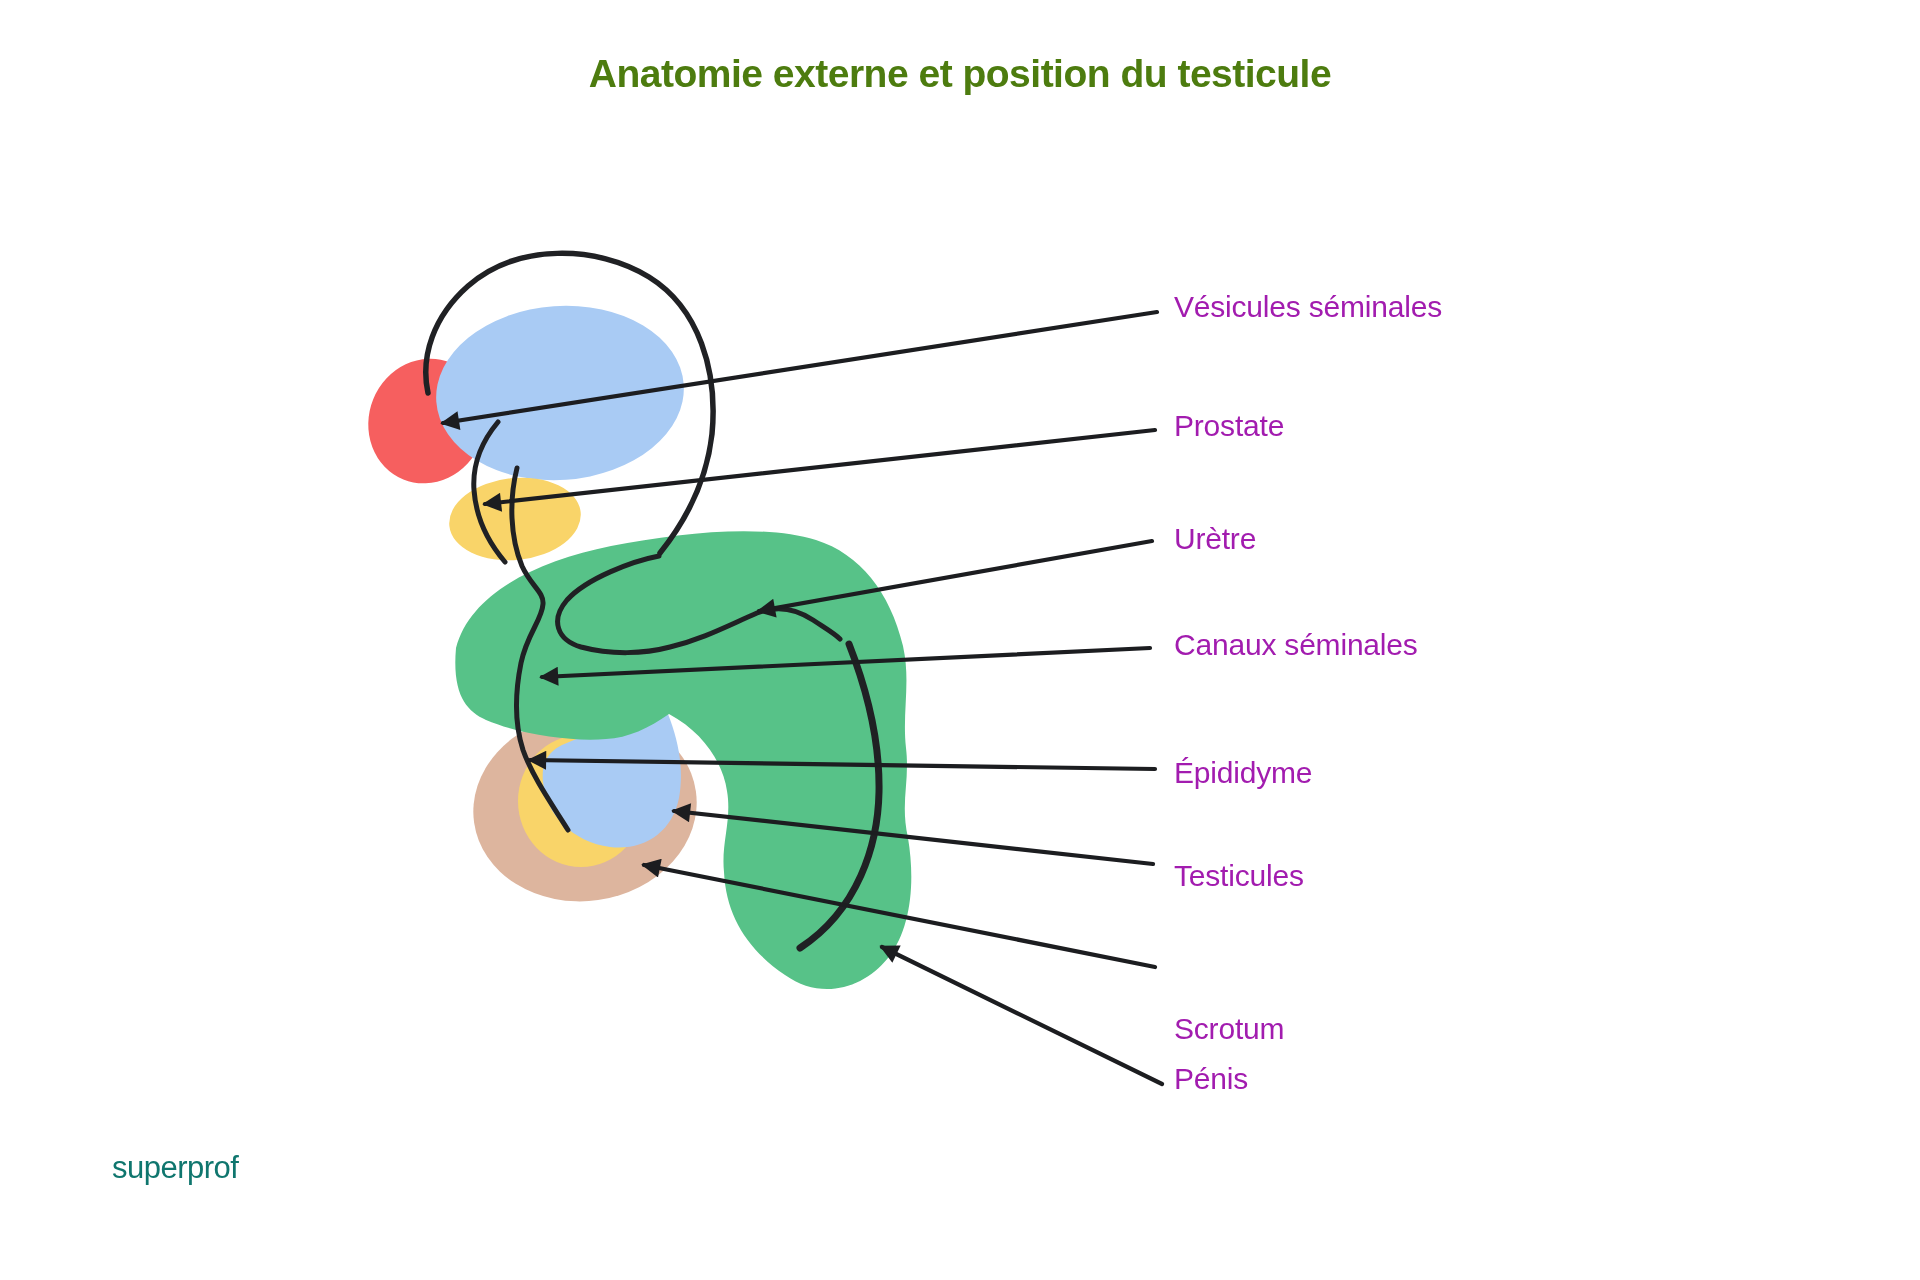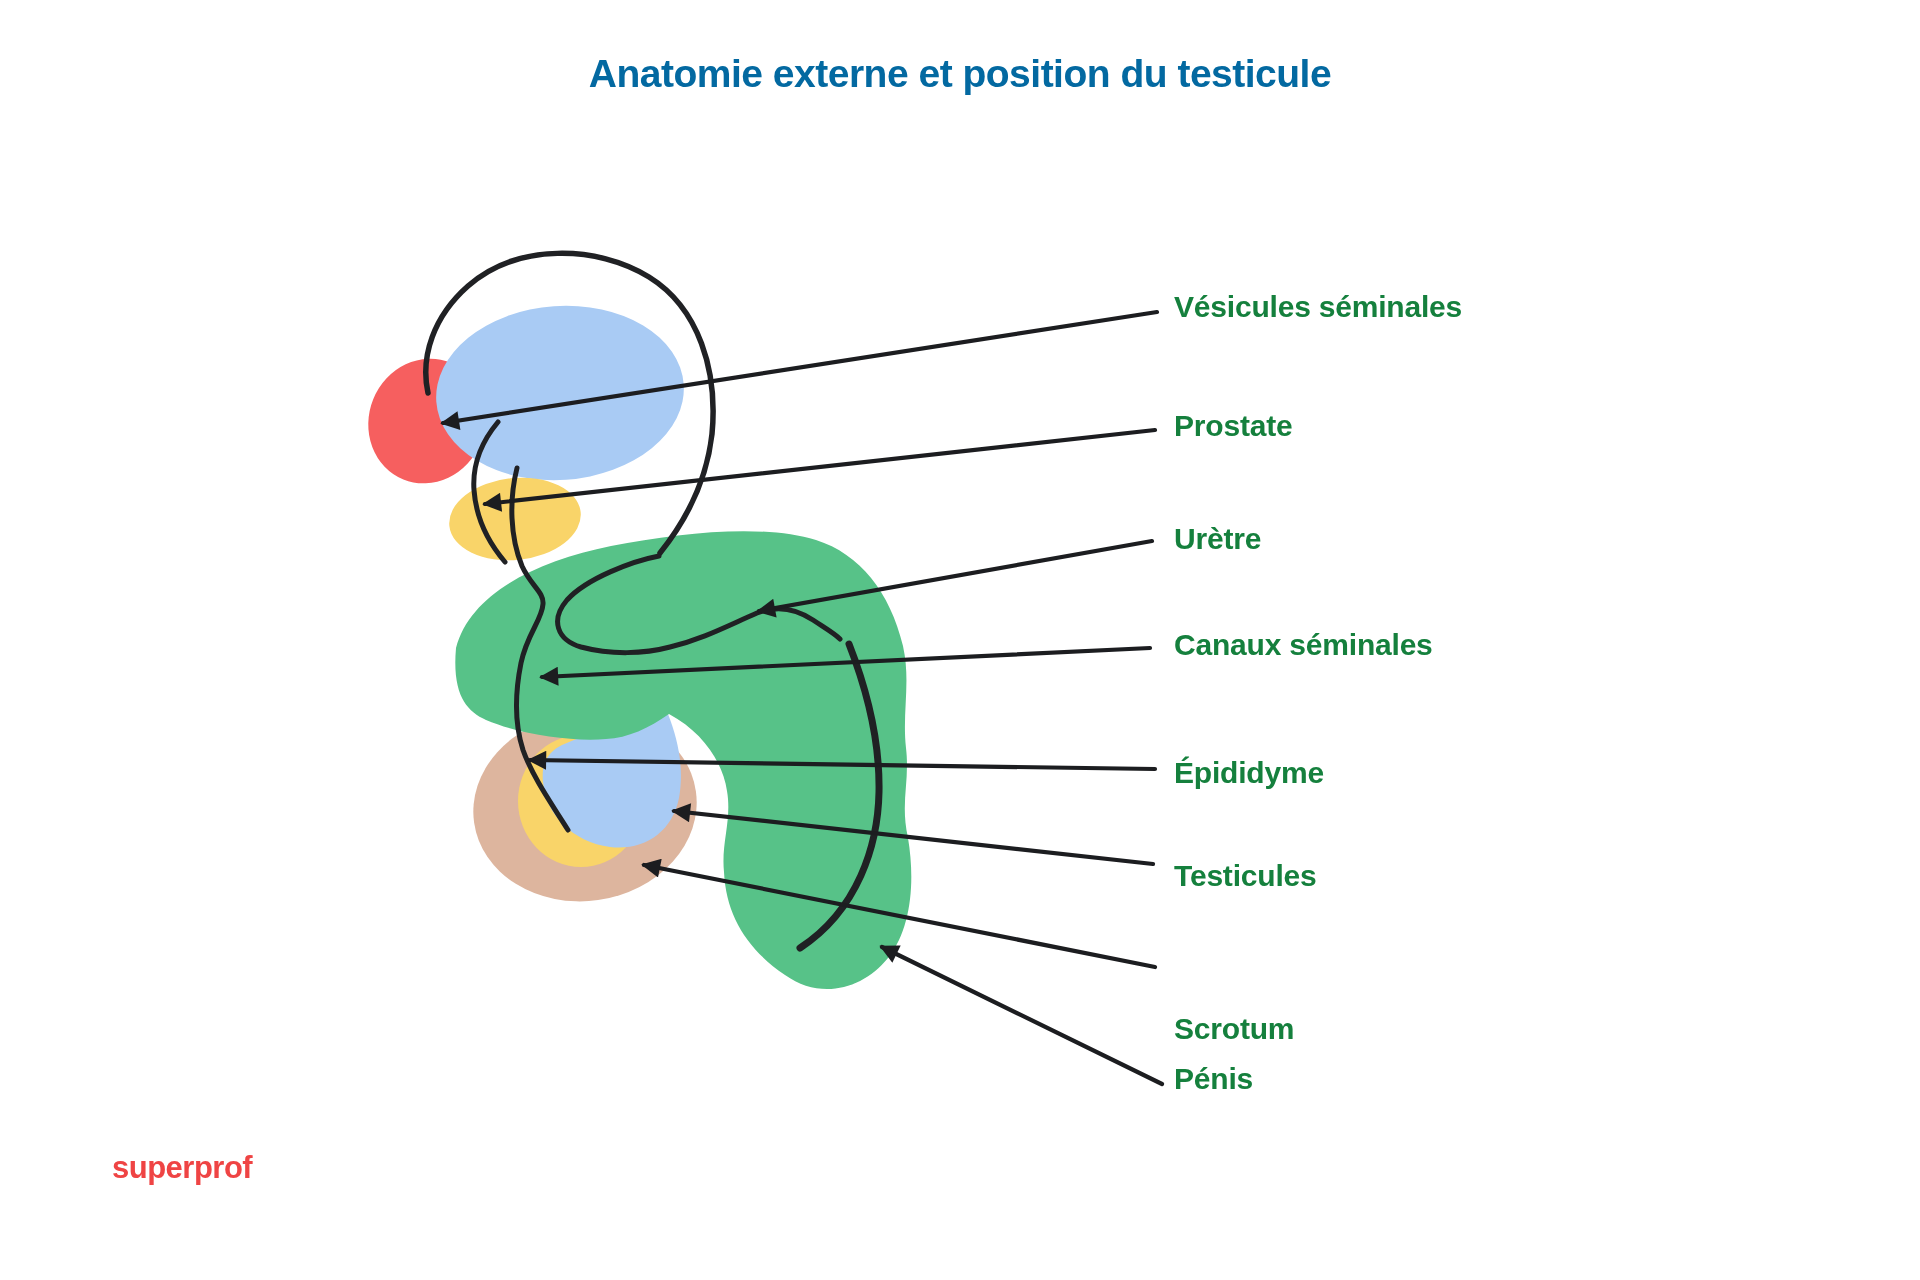--- a/index.html
+++ b/index.html
@@ -17,40 +17,40 @@
     width: 1920px; height: 1280px;
   }
   .page-title {
     position: absolute;
     left: 0; right: 0;
     top: 52px;
     text-align: center;
     font-size: 39px;
     font-weight: 700;
     letter-spacing: -0.5px;
-    color: #0369a1;
+    color: #4d7c0f;
   }
   .part-label {
     position: absolute;
     left: 1174px;
     transform: translateY(-52%);
     font-size: 30px;
-    font-weight: 700;
+    font-weight: 400;
     letter-spacing: -0.2px;
-    color: #15803d;
+    color: #a21caf;
     white-space: nowrap;
   }
   .brand-logo {
     position: absolute;
     left: 112px;
     top: 1150px;
     font-size: 31px;
-    font-weight: 700;
+    font-weight: 400;
     letter-spacing: -0.5px;
-    color: #ef4444;
+    color: #0f766e;
   }
   
   .fill-red    { fill: #f65f5f; }
   .fill-blue   { fill: #a9cbf4; }
   .fill-yellow { fill: #f9d469; }
   .fill-green  { fill: #57c288; }
   .fill-tan    { fill: #ddb59e; }
   .sketch {
     fill: none;
     stroke: #202124;

